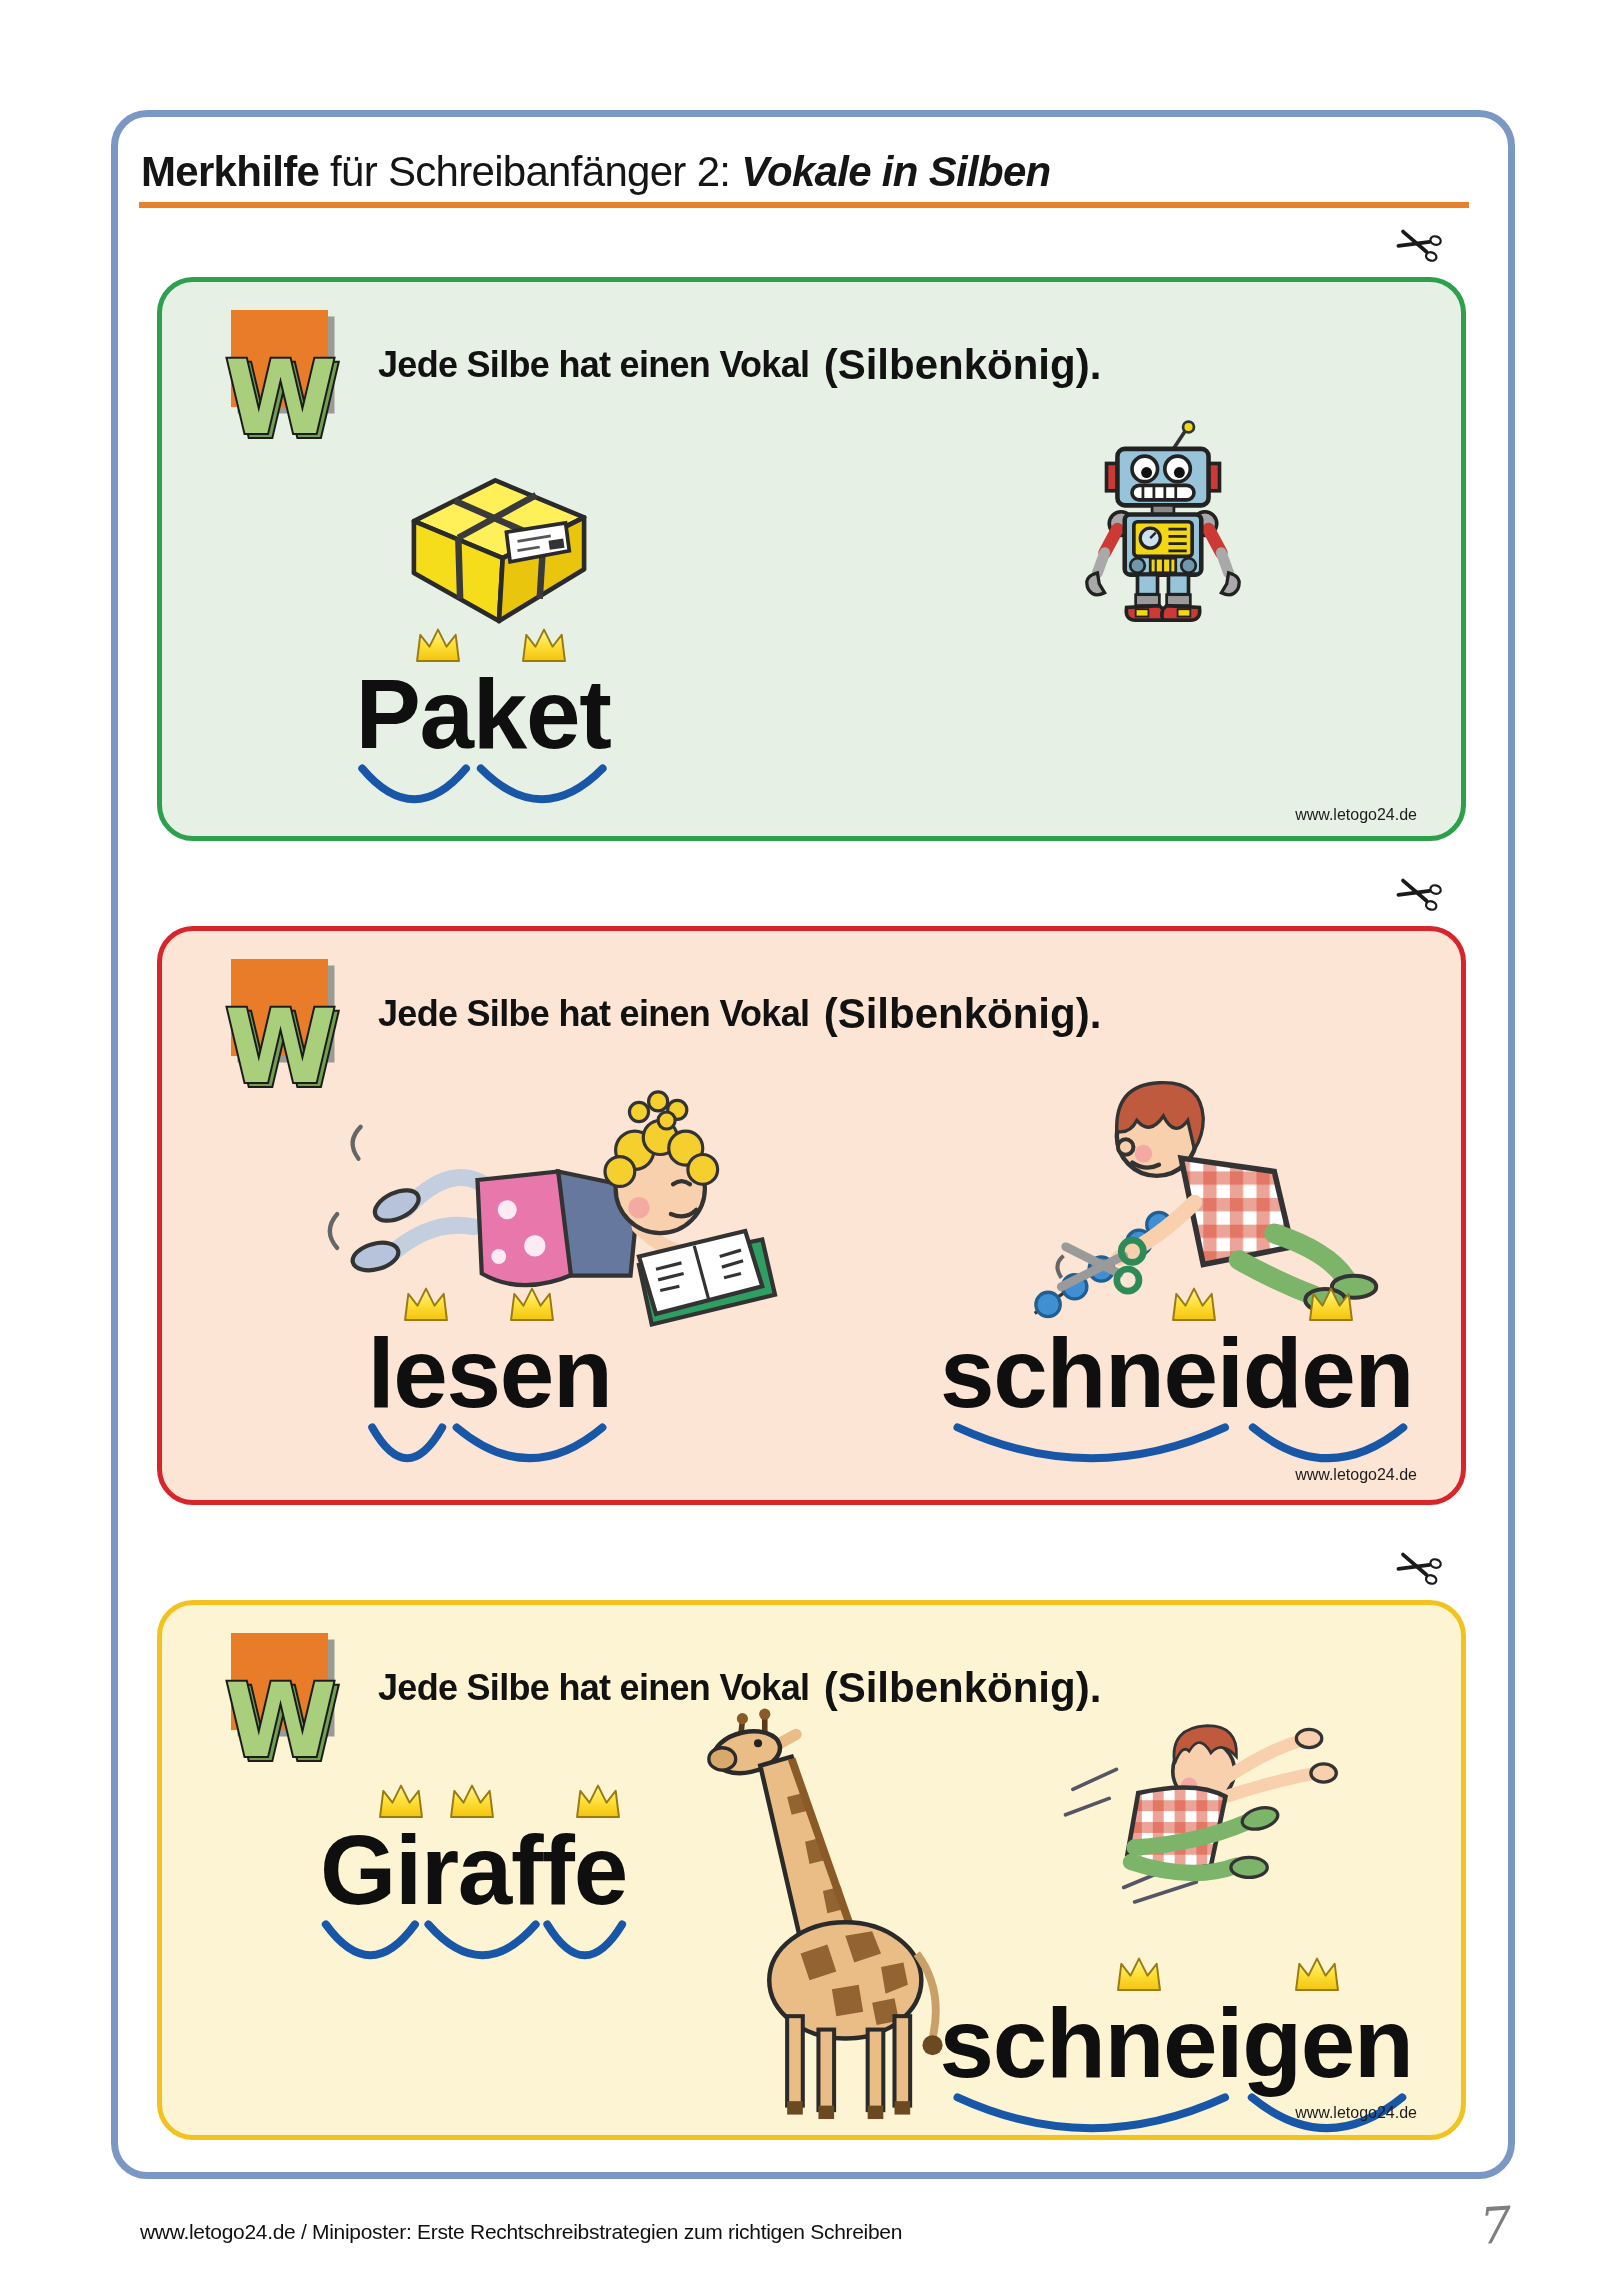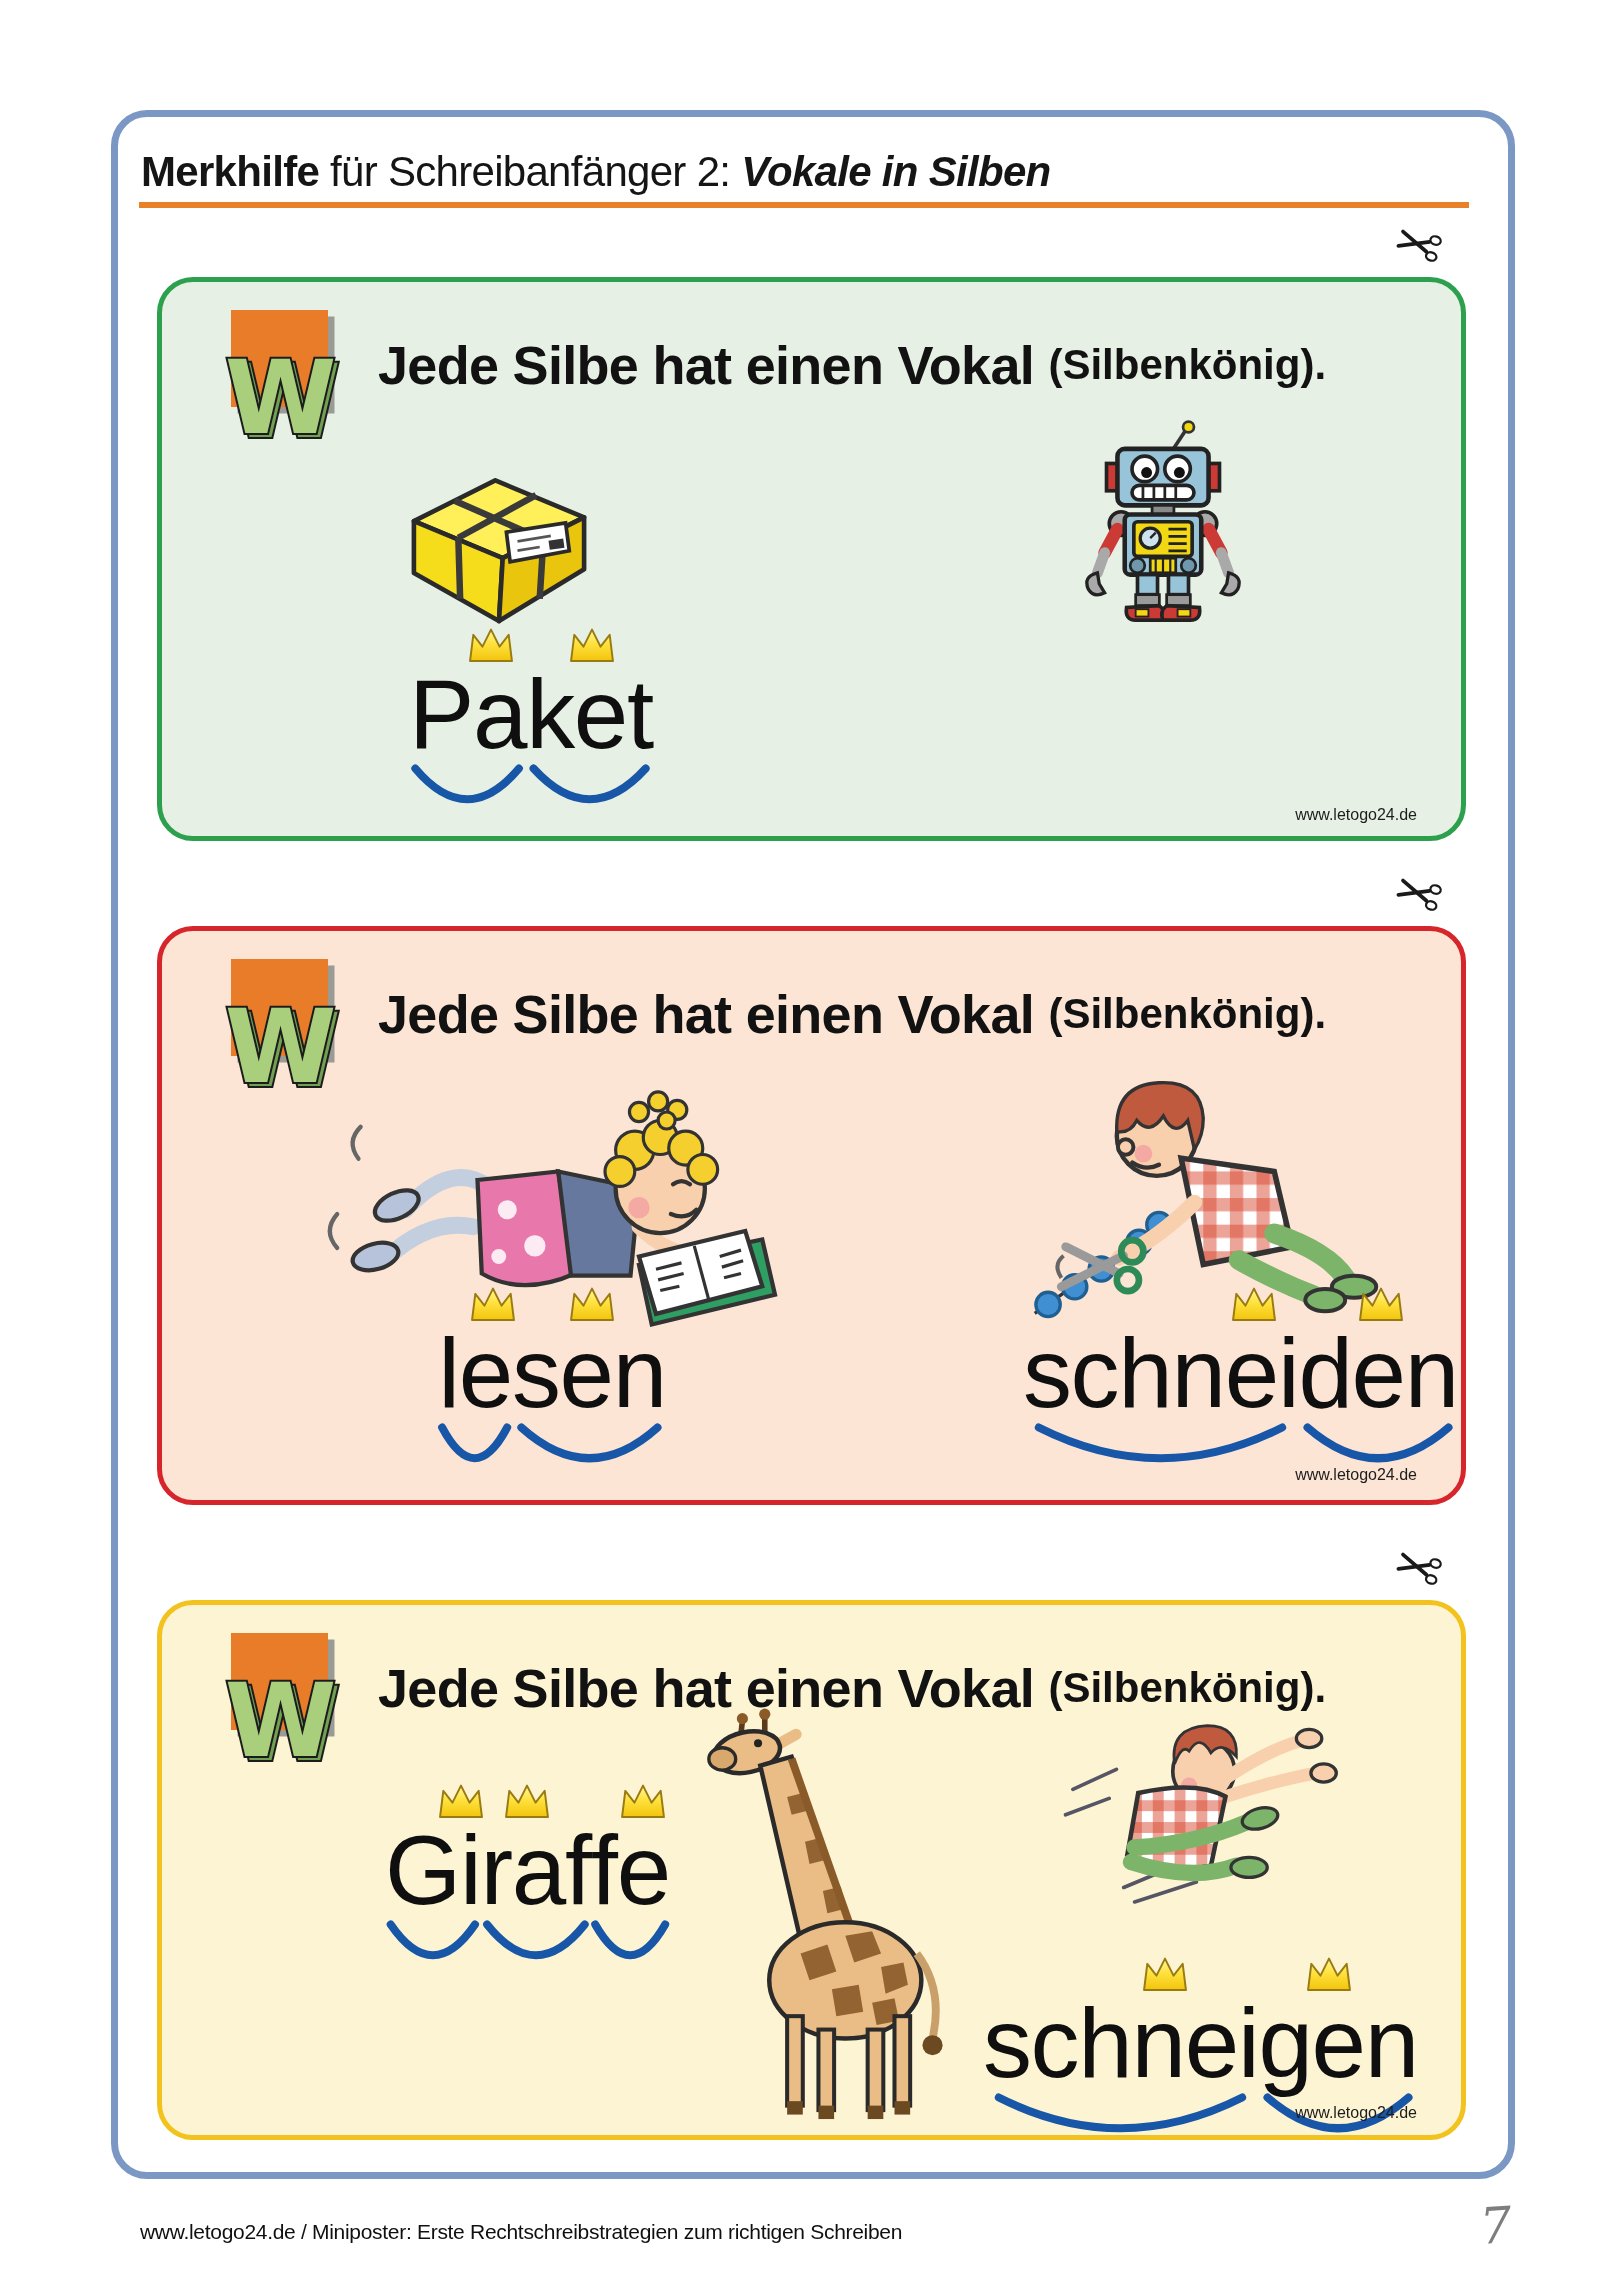--- a/index.html
+++ b/index.html
@@ -23,24 +23,24 @@
   #sc1{left:1392px;top:229px;}
   #sc2{left:1392px;top:878px;}
   #sc3{left:1392px;top:1552px;}
 
   .logo{position:absolute;left:69px;top:27.5px;width:98px;height:98px;}
   .logo .sq{position:absolute;left:0;top:0;width:97px;height:97px;background:#e87c28;box-shadow:6.5px 6.5px 0 #9b9b95;}
   .logo svg{position:absolute;left:-9.2px;top:38px;width:116px;height:108px;overflow:visible;}
 
   .head{position:absolute;left:216px;top:34px;height:98px;display:flex;align-items:center;gap:14.4px;
         color:#121212;font-weight:700;white-space:nowrap;}
-  .head .main{font-size:54px;letter-spacing:-0.7px;}
+  .head .main{font-size:36px;letter-spacing:-0.7px;}
   .head .paren{font-size:42px;}
 
-  .word{position:absolute;font-size:98px;font-weight:400;color:#0f0f0f;line-height:1;text-align:right;white-space:nowrap;letter-spacing:-1.3px;}
+  .word{position:absolute;font-size:98px;font-weight:700;color:#0f0f0f;line-height:1;text-align:center;white-space:nowrap;letter-spacing:-1.3px;}
   .syl{position:relative;display:inline-block;}
   .syltext{position:relative;z-index:2;}
   .crown{position:absolute;top:-38px;width:54px;height:38px;transform:translateX(-50%);z-index:1;}
   .arc{position:absolute;left:3%;width:94%;height:41px;top:98px;z-index:0;overflow:visible;}
 
   .url{position:absolute;right:44px;font-size:16px;color:#1d1d1d;}
   #card1 .url{bottom:11.8px;}
   #card2 .url{bottom:15.7px;}
   #card3 .url{bottom:13px;}
 

